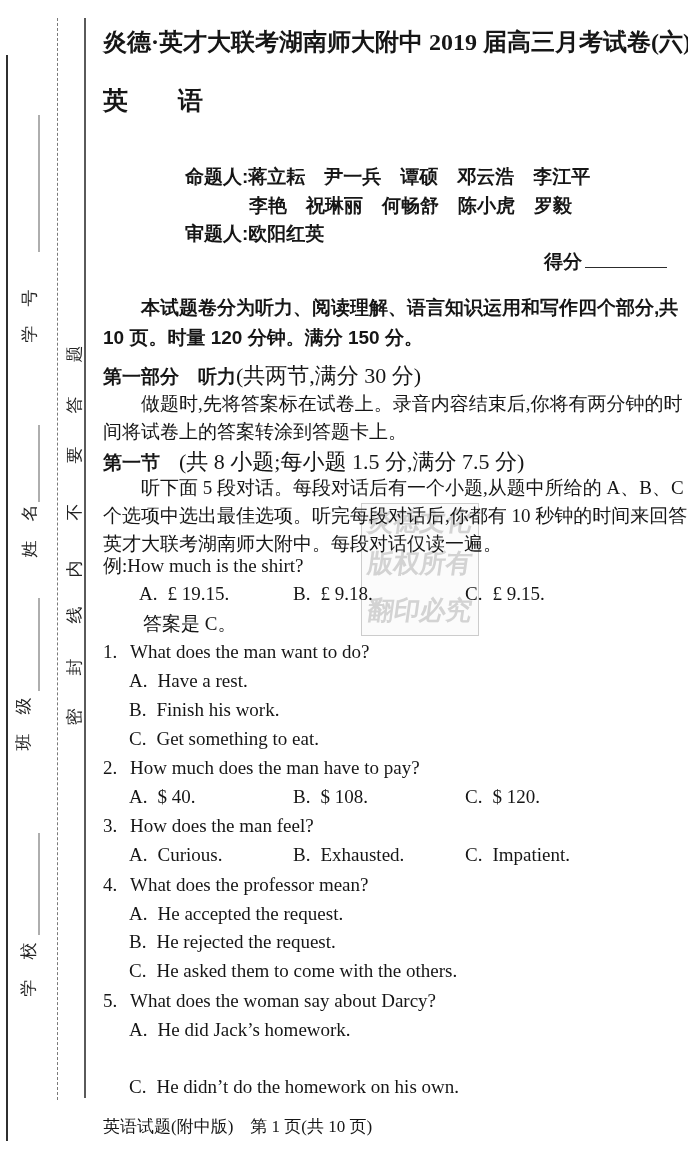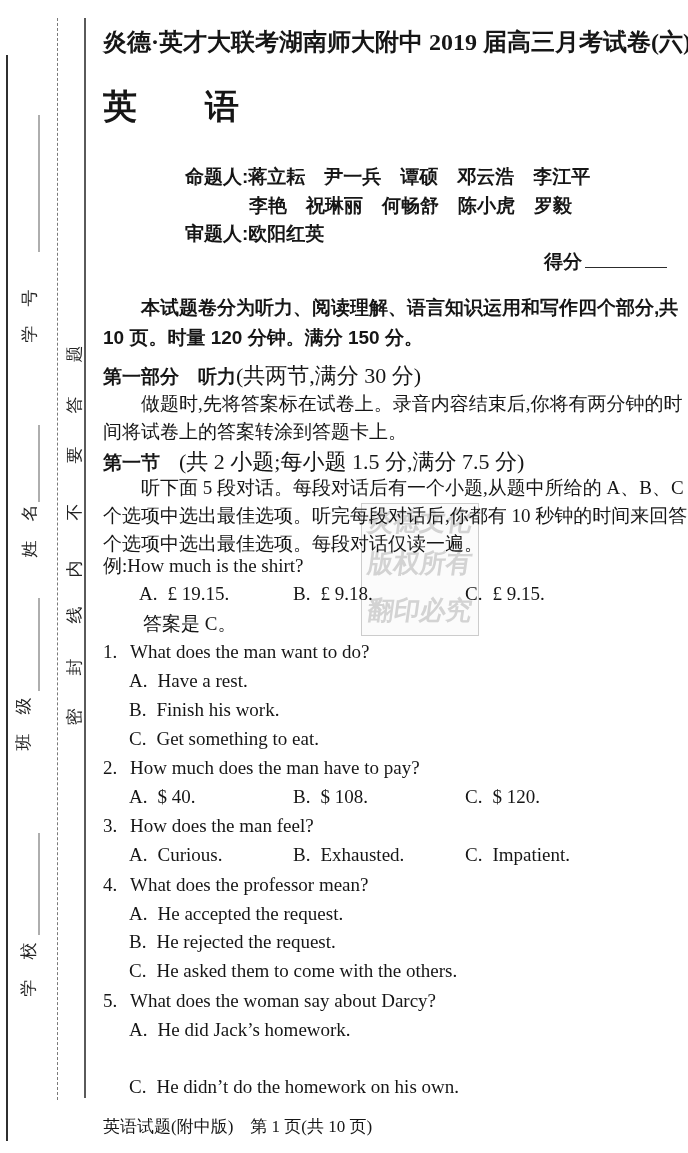--- a/index.html
+++ b/index.html
@@ -63,45 +63,45 @@
   <span class="vchar" style="left:64px;top:656px;">封</span>
   <span class="vchar" style="left:64px;top:706px;">密</span>
 
   <div class="wm">
     <div class="wmline" style="top:0px;">炎德文化</div>
     <div class="wmline" style="top:42px;">版权所有</div>
     <div class="wmline" style="top:89px;">翻印必究</div>
   </div>
 
   <div class="ln center" style="top:26px;font-size:24px;font-weight:700;">炎德·英才大联考湖南师大附中 2019 届高三月考试卷(六)</div>
-  <div class="ln center" style="top:84px;font-size:34px;font-weight:700;">英　　语</div>
+  <div class="ln center" style="top:84px;font-size:25px;font-weight:700;">英　　语</div>
 
   <div class="ln hei" style="left:185px;top:164px;">命题人:蒋立耘　尹一兵　谭硕　邓云浩　李江平</div>
   <div class="ln hei" style="left:249px;top:193px;">李艳　祝琳丽　何畅舒　陈小虎　罗毅</div>
   <div class="ln hei" style="left:185px;top:221px;">审题人:欧阳红英</div>
 
   <div class="ln" style="left:544px;top:249px;">
     <span class="hei">得分</span><span class="scoreline"></span>
   </div>
 
   <div class="ln hei" style="left:141px;top:295px;">本试题卷分为听力、阅读理解、语言知识运用和写作四个部分,共</div>
   <div class="ln hei" style="top:325px;">10 页。时量 120 分钟。满分 150 分。</div>
 
   <div class="ln" style="top:361px;">
     <span class="hei">第一部分　听力</span><span class="kai">(共两节,满分 30 分)</span>
   </div>
   <div class="ln" style="left:141px;top:391px;">做题时,先将答案标在试卷上。录音内容结束后,你将有两分钟的时</div>
   <div class="ln" style="top:419px;">间将试卷上的答案转涂到答题卡上。</div>
 
   <div class="ln" style="top:447px;">
-    <span class="hei">第一节</span>　<span class="kai">(共 2 小题;每小题 1.5 分,满分 7.5 分)</span>
+    <span class="hei">第一节</span>　<span class="kai">(共 8 小题;每小题 1.5 分,满分 7.5 分)</span>
   </div>
   <div class="ln" style="left:141px;top:475px;">听下面 5 段对话。每段对话后有一个小题,从题中所给的 A、B、C 三</div>
   <div class="ln" style="top:503px;">个选项中选出最佳选项。听完每段对话后,你都有 10 秒钟的时间来回答</div>
-  <div class="ln" style="top:531px;">个选项中选出最佳选项。每段对话仅读一遍。</div>
+  <div class="ln" style="top:531px;">英才大联考湖南师大附中。每段对话仅读一遍。</div>
 
   <div class="ln" style="top:553px;">
     <span>例:</span><span>How much is the shirt?</span>
   </div>
   <div class="optrow" style="top:583px;">
     <span class="oa ex"><span class="optkey">A.</span><span>£ 19.15.</span></span>
     <span class="ob"><span class="optkey">B.</span><span>£ 9.18.</span></span>
     <span class="oc"><span class="optkey">C.</span><span>£ 9.15.</span></span>
   </div>
   <div class="ln" style="top:611px;margin-left:40px;">答案是 C。</div>

